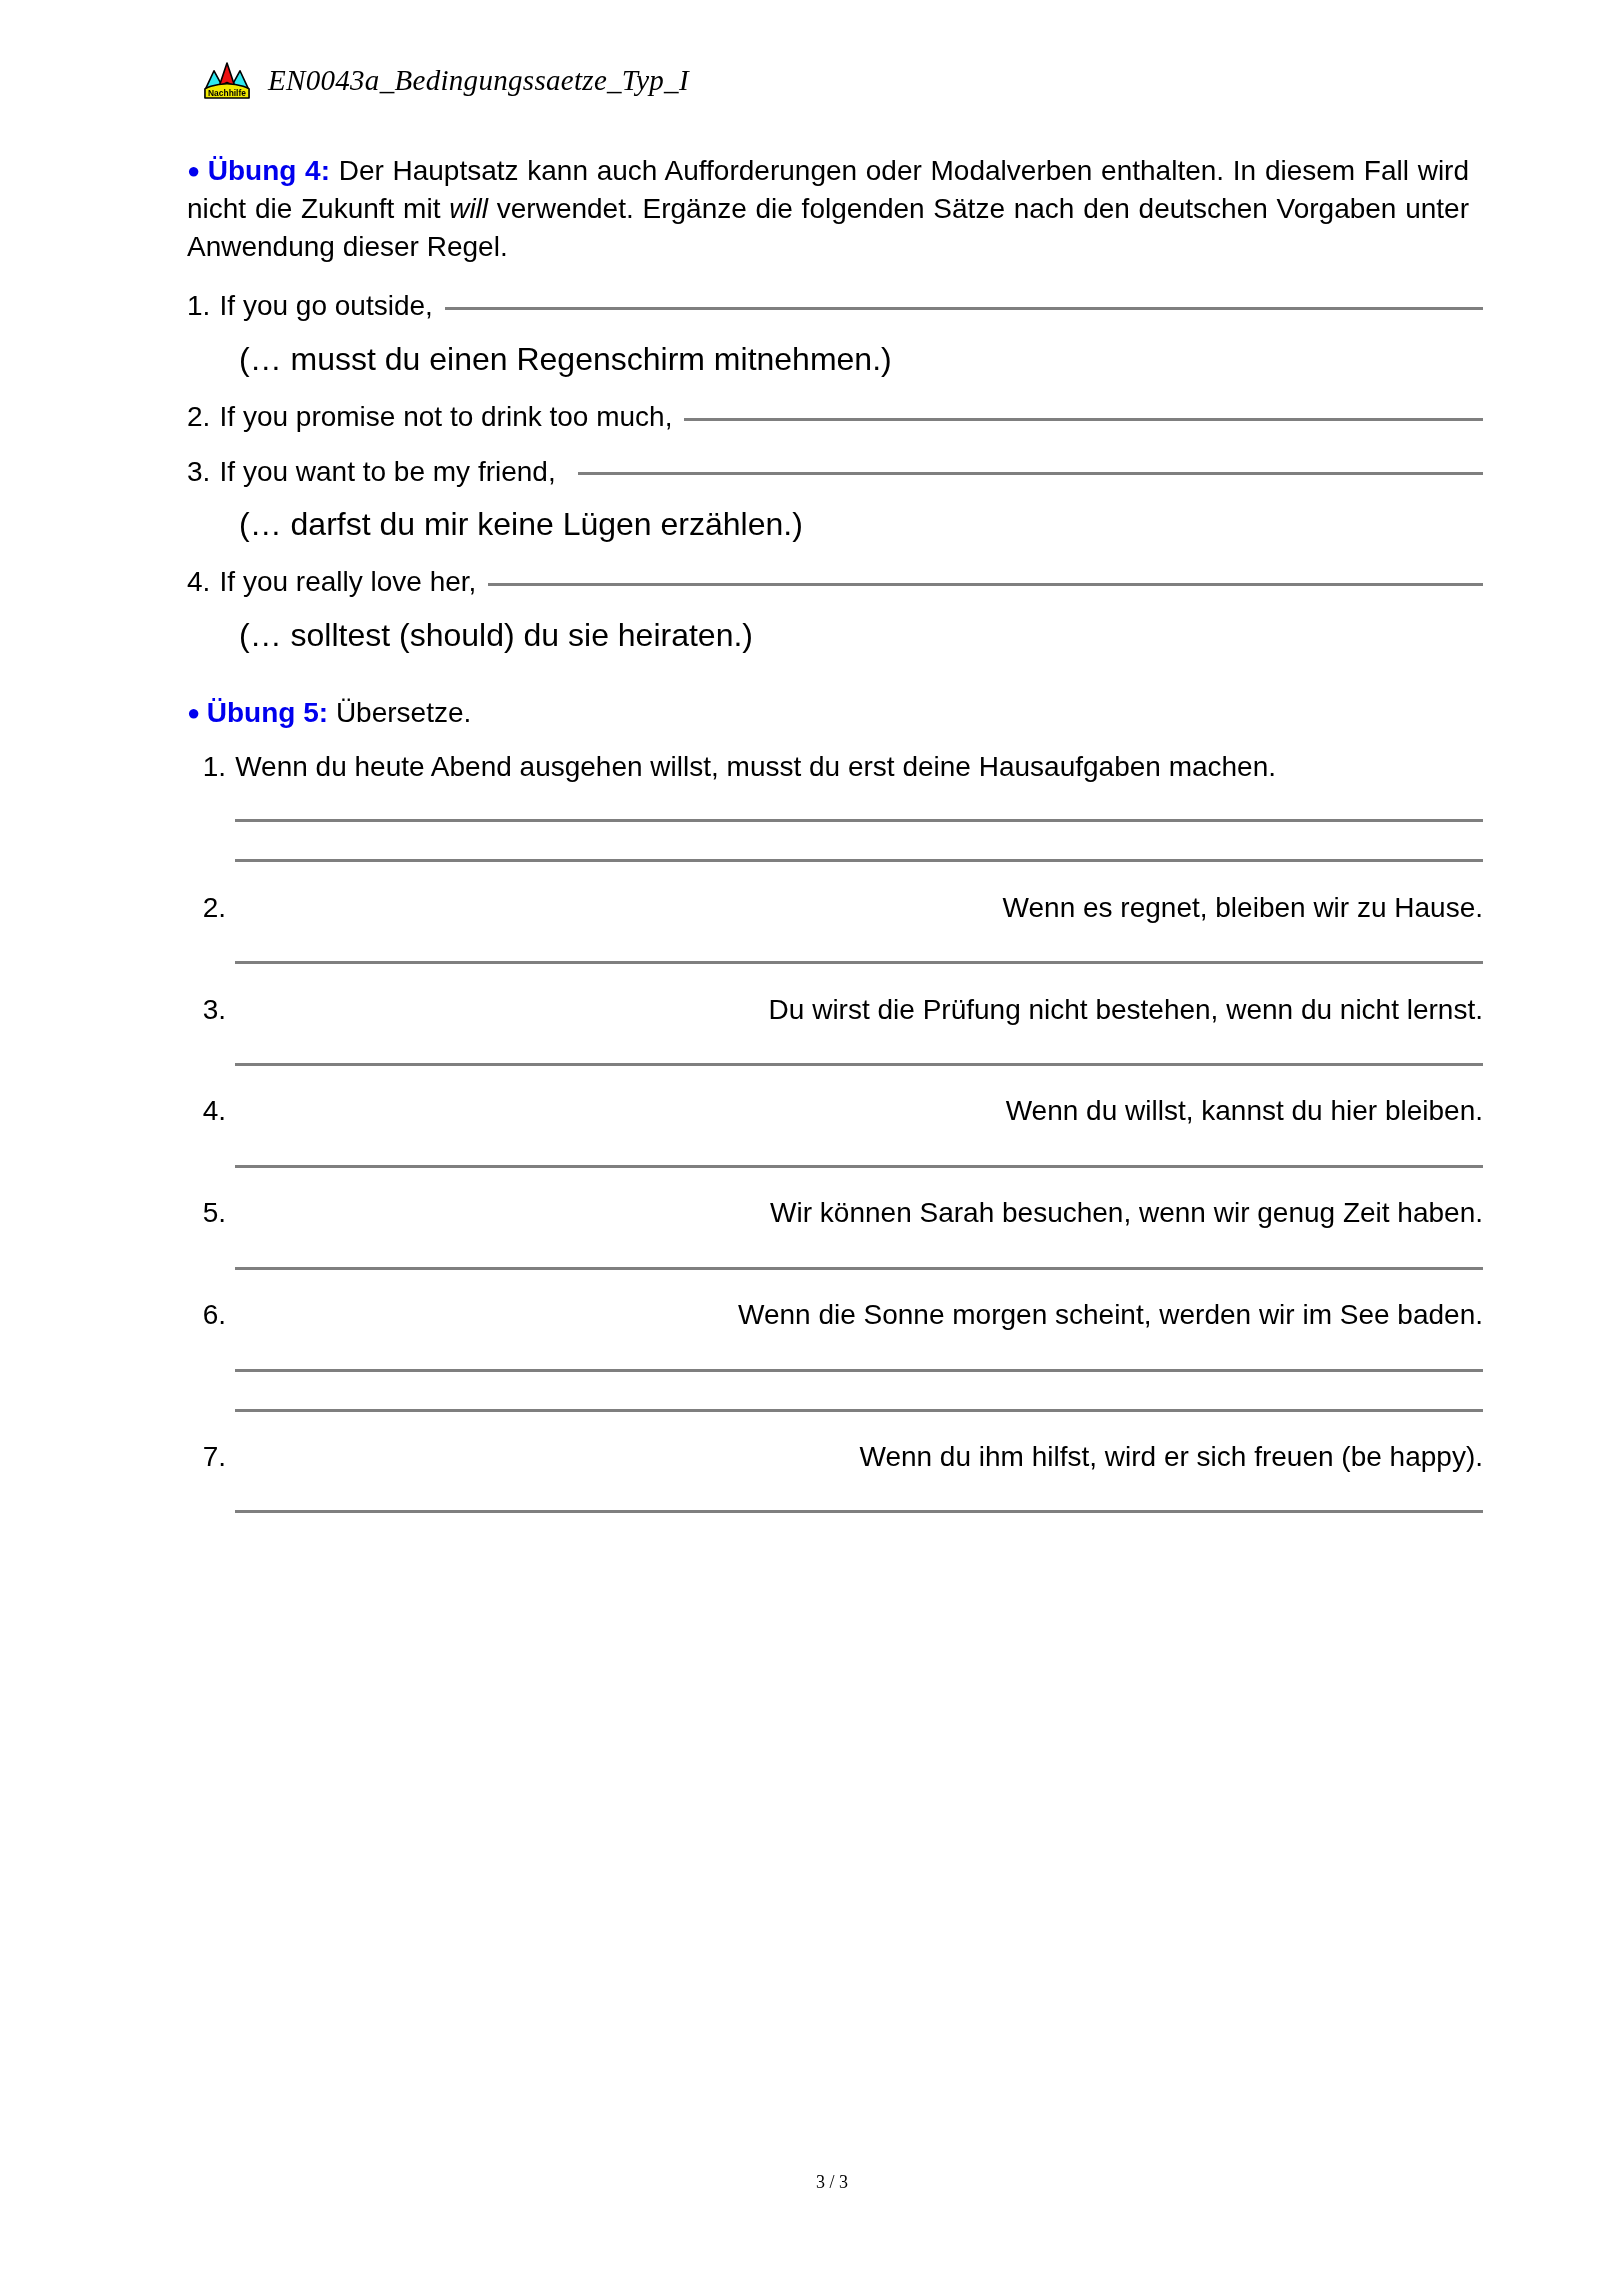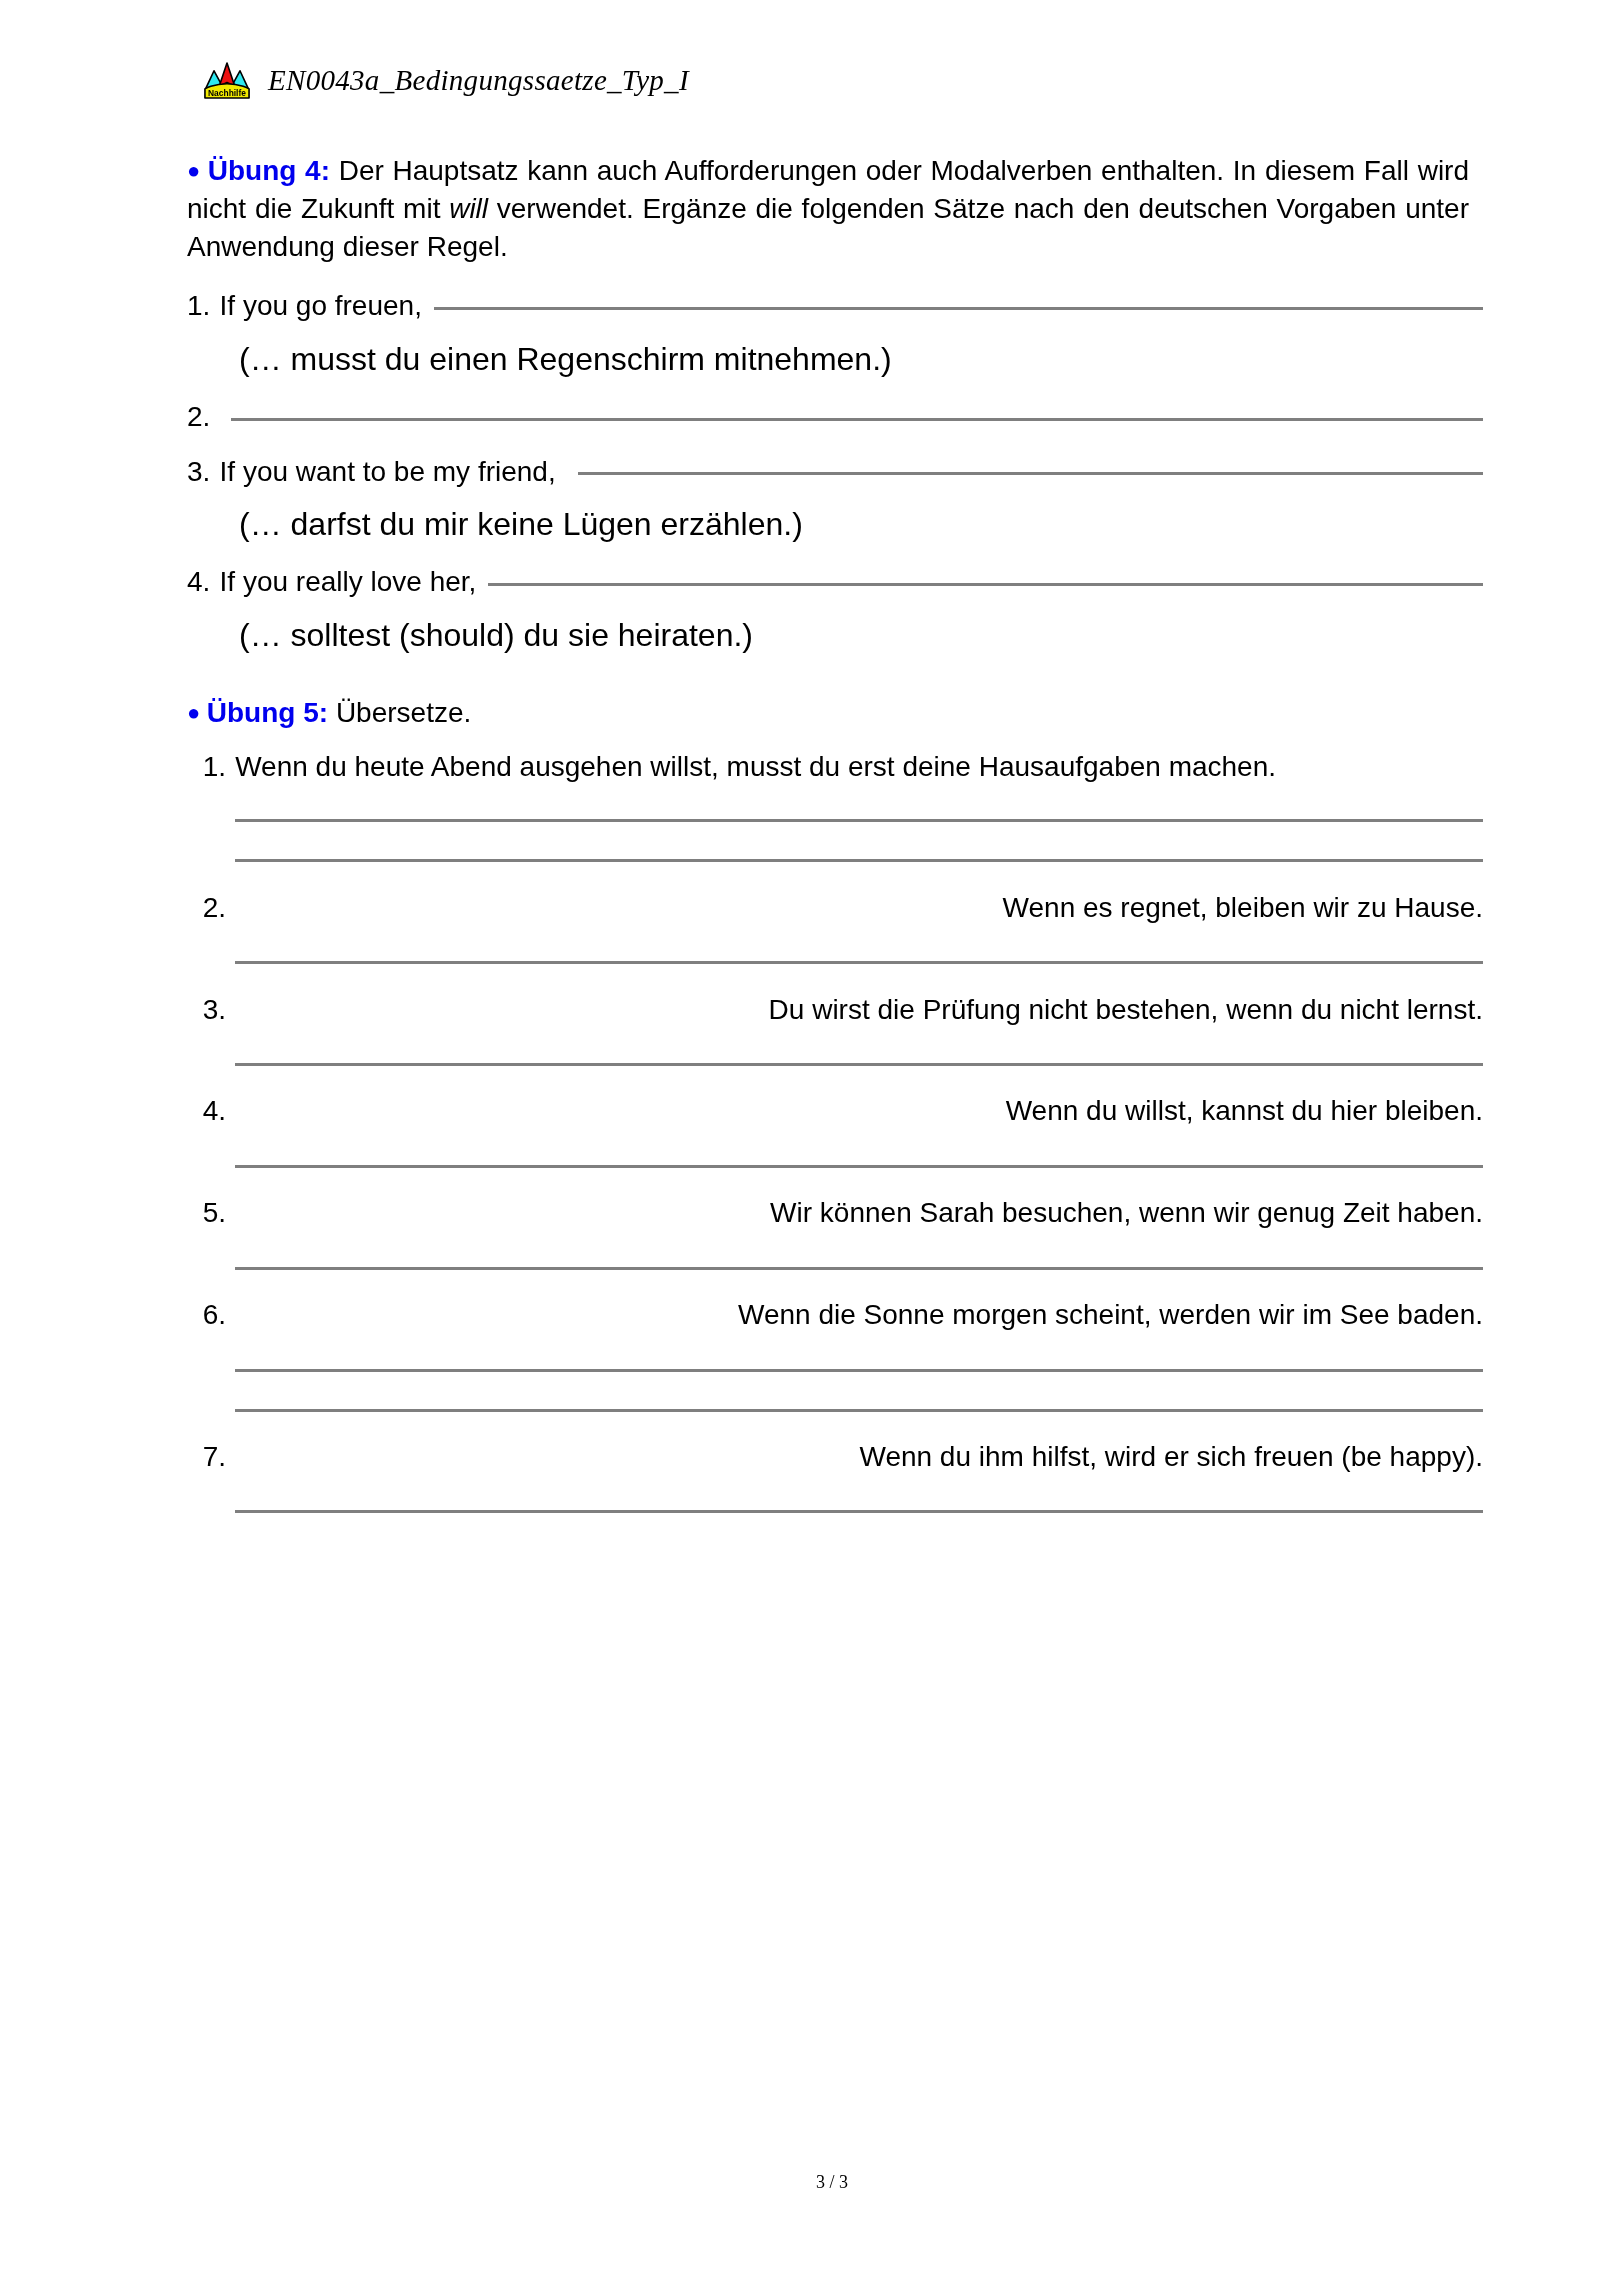--- a/index.html
+++ b/index.html
@@ -184,29 +184,30 @@
 
     <p class="exercise-head" style="margin-bottom:22px;">
       <span class="bullet">●</span><span class="ex-label">Übung 4:</span><span> Der Hauptsatz kann auch Aufforderungen oder Modalverben enthalten. In diesem Fall wird nicht die Zukunft mit </span><em>will</em><span> verwendet. Ergänze die folgenden Sätze nach den deutschen Vorgaben unter Anwendung dieser Regel.</span>
     </p>
 
     <div class="list">
 
       <div class="item" style="margin-bottom:0;">
         <div class="item-row">
           <span class="num">1.</span>
-          <span class="stem">If you go freuen,</span>
+          <span class="stem">If you go outside,</span>
           <span class="blank-rule"></span>
         </div>
         <div class="answer-hint" style="margin:14.4px 0 0 52px;">(… musst du einen Regenschirm mitnehmen.)</div>
       </div>
 
       <div class="item" style="margin-top:18.3px;">
         <div class="item-row">
           <span class="num">2.</span>
+          <span class="stem">If you promise not to drink too much,</span>
           <span class="blank-rule"></span>
         </div>
       </div>
 
       <div class="item" style="margin-top:18.3px;">
         <div class="item-row">
           <span class="num">3.</span>
           <span class="stem">If you want to be my friend,</span>
           <span class="blank-rule" style="margin-left:22px;"></span>
         </div>

